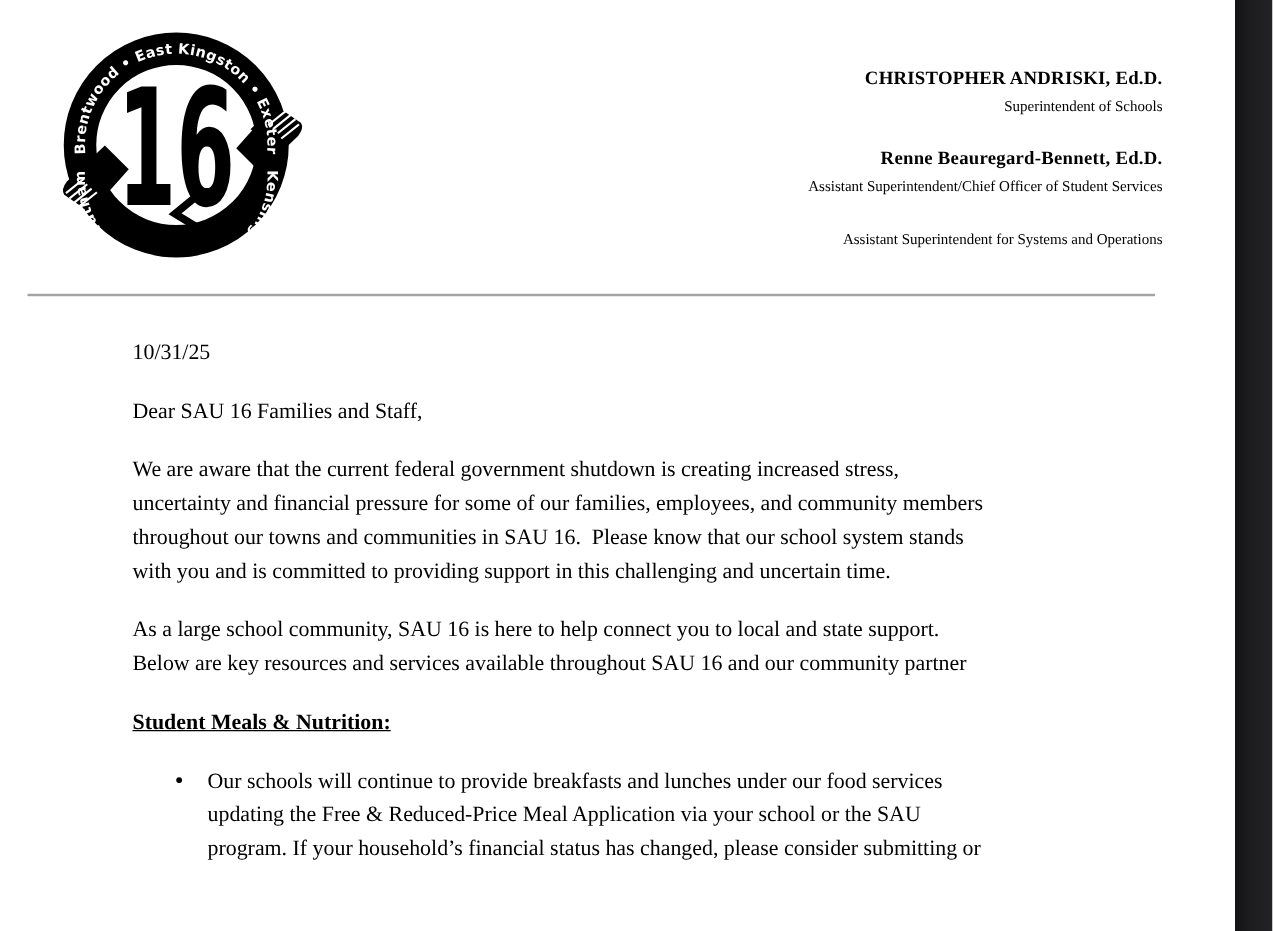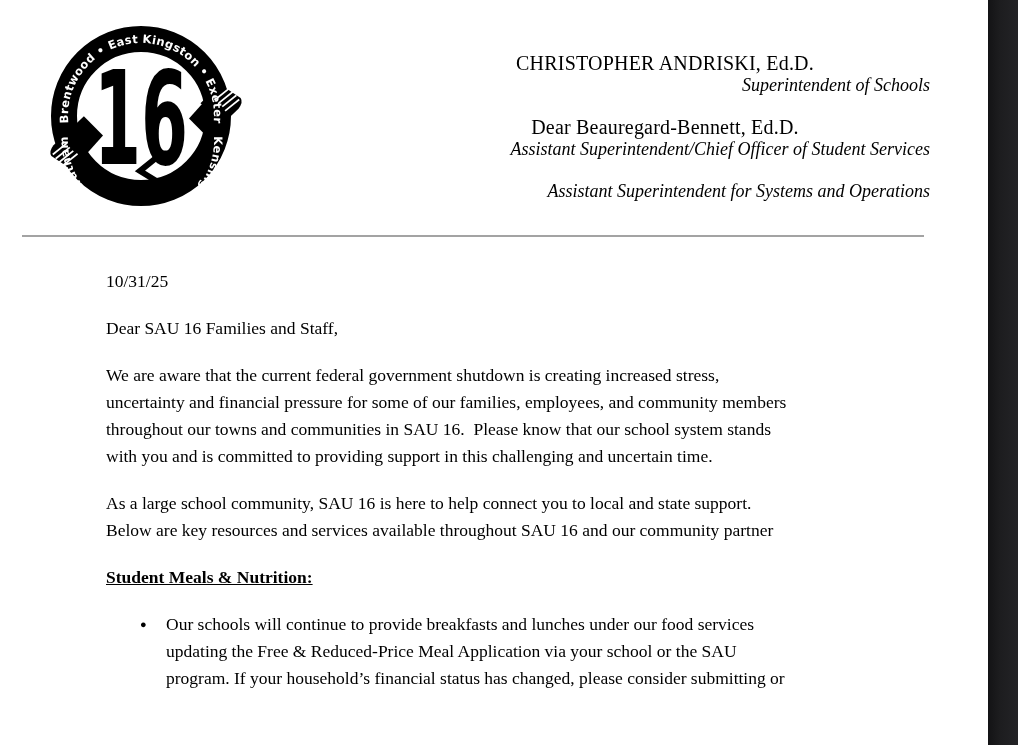--- a/index.html
+++ b/index.html
@@ -14,22 +14,22 @@
     position:absolute;top:0;right:0;width:30px;height:745px;
     background:linear-gradient(90deg,#131315 0%,#1d1d1f 40%,#232326 100%);
   }
   
   .logo{position:absolute;left:28px;top:24px;width:220px;height:186px;}
   
   .officials{
     position:absolute;top:52px;left:400px;width:530px;text-align:right;
   }
   .official{margin-bottom:20px;}
-  .official .name{font-weight:normal;font-size:20px;line-height:22px;letter-spacing:.2px;text-align:center;}
-  .official .title{font-size:18px;line-height:22px;font-style:italic;}
+  .official .name{font-weight:bold;font-size:15px;line-height:22px;letter-spacing:.2px;}
+  .official .title{font-size:12px;line-height:22px;}
   
   .rule{position:absolute;top:235px;left:22px;width:902px;height:2px;background:#a3a3a3;}
   
   .letter{position:absolute;left:106px;top:268px;width:860px;font-size:17.5px;}
   .para{margin:0 0 20px 0;}
   .line{line-height:27px;white-space:pre;}
   .heading .line{font-weight:bold;text-decoration:underline;}
   .bullet-item{position:relative;padding-left:60px;}
   .bullet-dot{
     position:absolute;left:34px;top:8px;font-size:11px;line-height:11px;
@@ -82,21 +82,21 @@
     <text x="0" y="0" text-anchor="middle" font-family="DejaVu Sans, sans-serif" font-weight="bold" font-size="130" fill="#000">16</text>
   </g>
 </svg>
 
 <div class="officials">
   <div class="official">
     <div class="name">CHRISTOPHER ANDRISKI, Ed.D.</div>
     <div class="title">Superintendent of Schools</div>
   </div>
   <div class="official">
-    <div class="name">Dear Beauregard-Bennett, Ed.D.</div>
+    <div class="name">Renne Beauregard-Bennett, Ed.D.</div>
     <div class="title">Assistant Superintendent/Chief Officer of Student Services</div>
   </div>
   <div class="official">
     <div class="title">Assistant Superintendent for Systems and Operations</div>
   </div>
 </div>
 
 <div class="rule"></div>
 
 <div class="letter">

